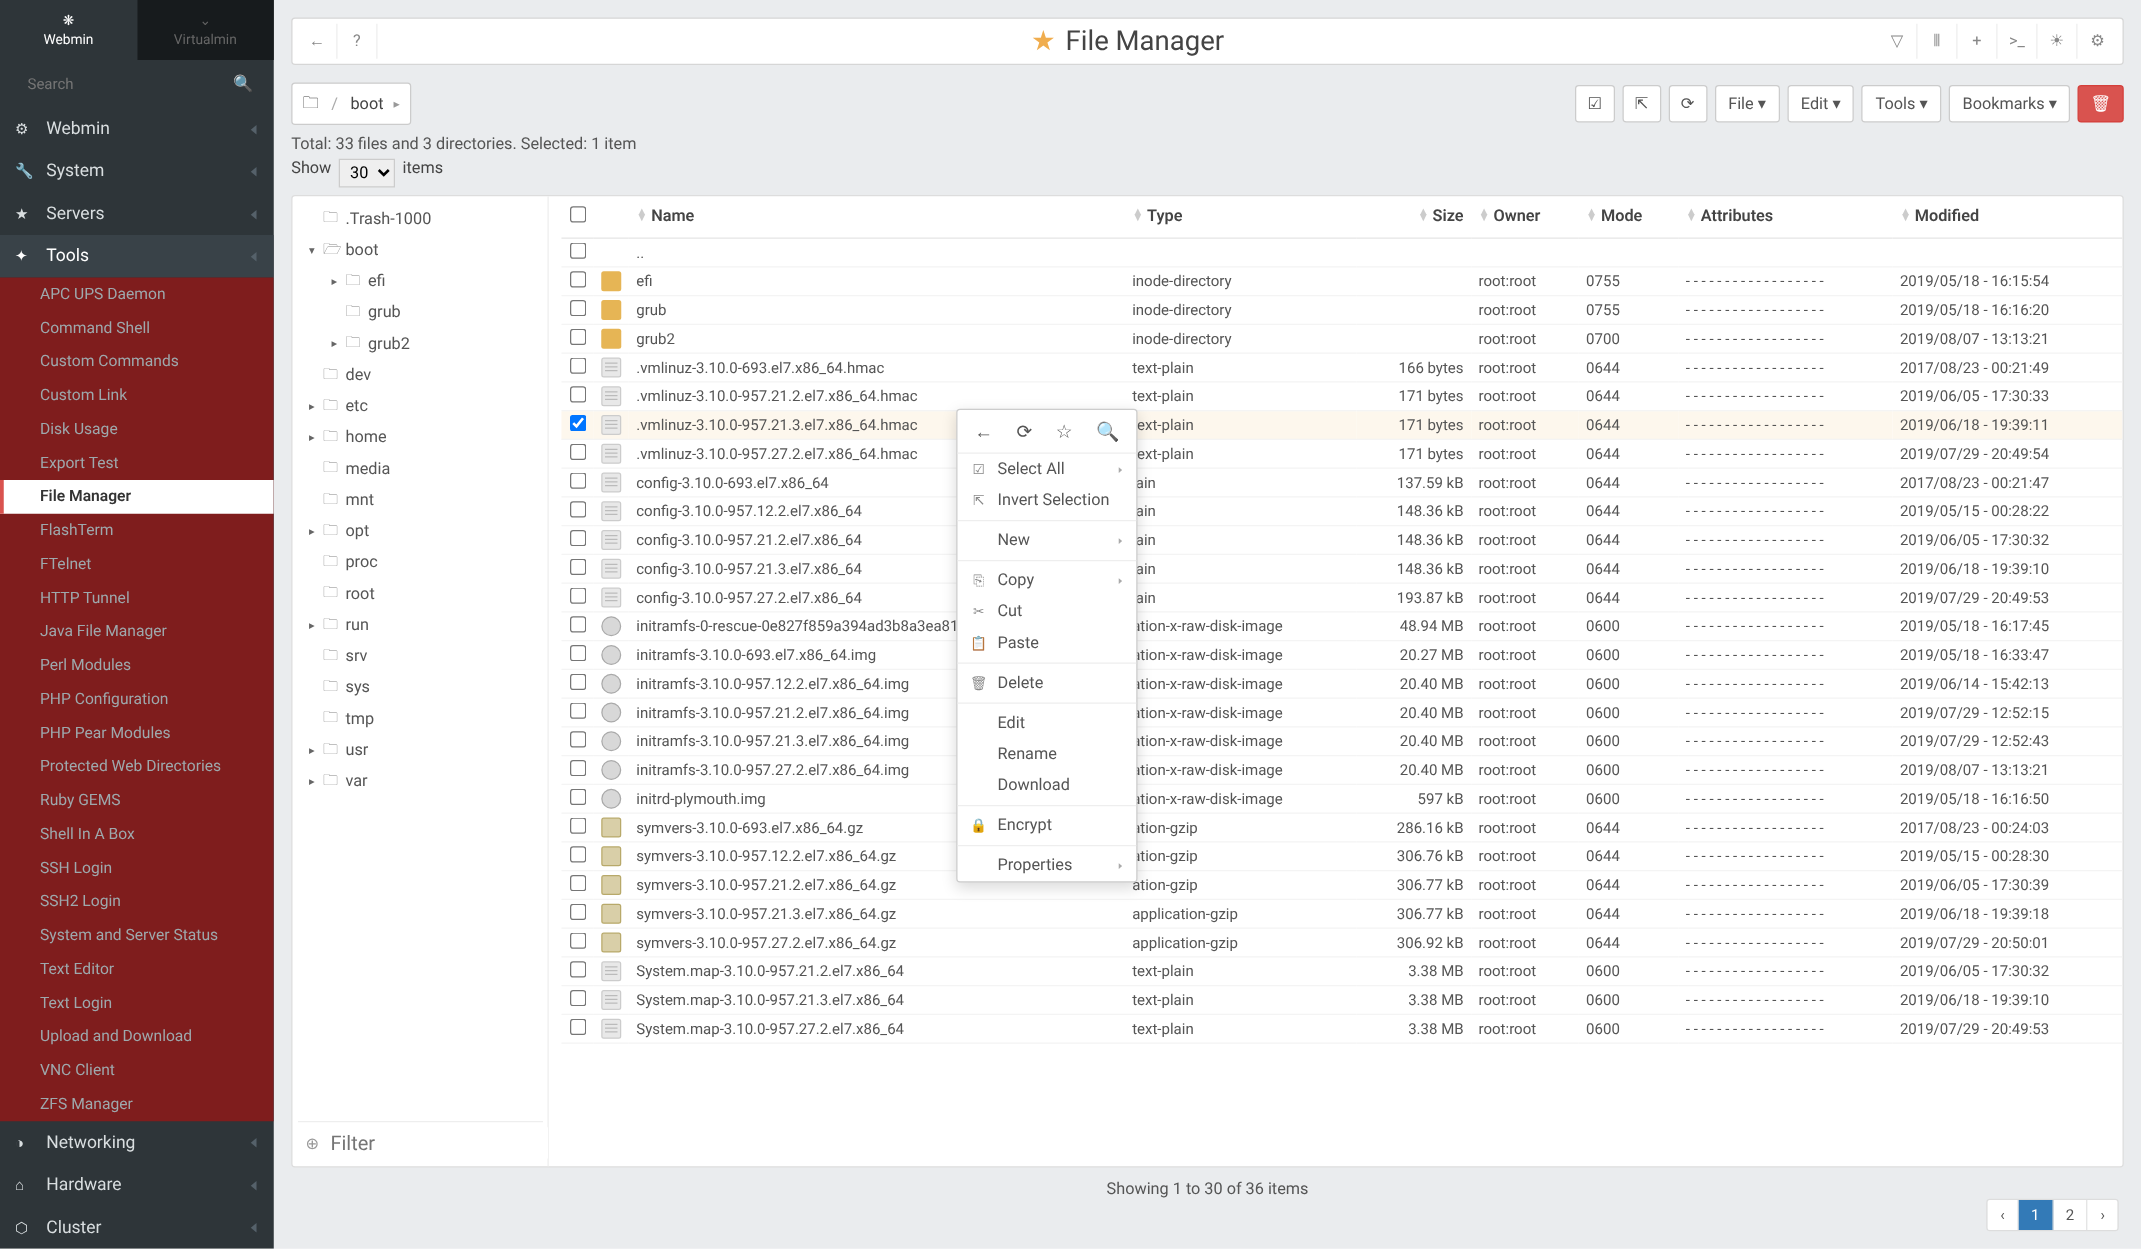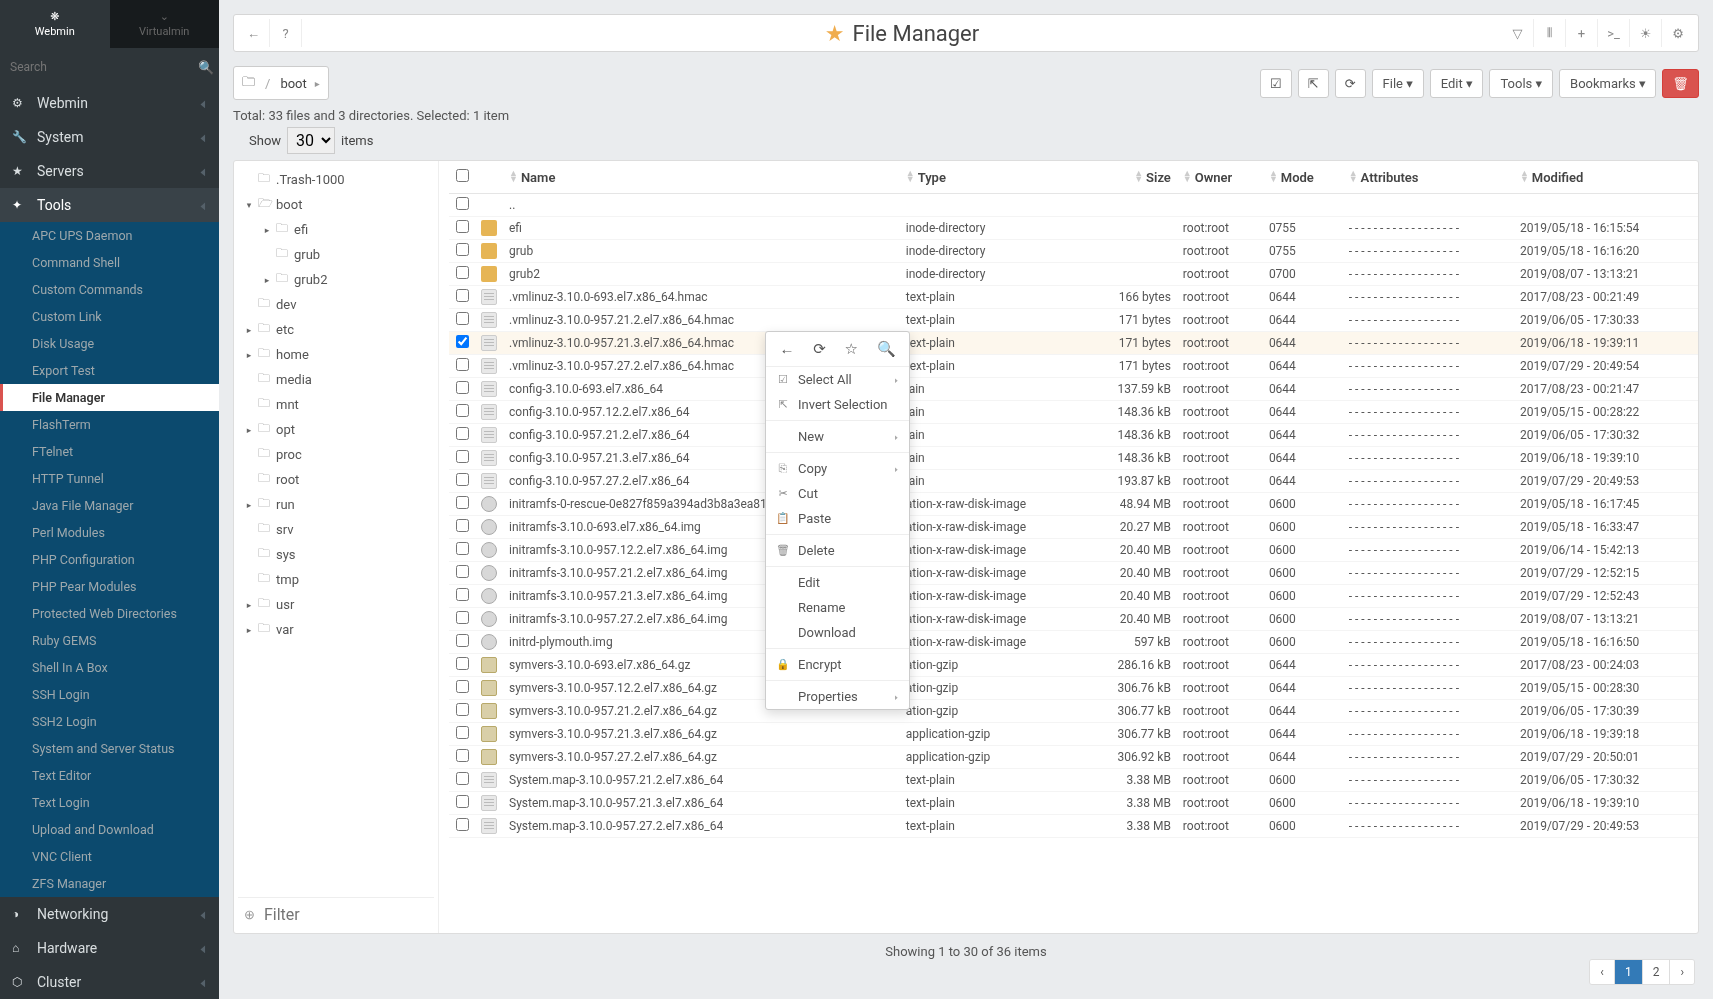--- a/index.html
+++ b/index.html
@@ -4,28 +4,28 @@
 <style>
 * { margin:0; padding:0; box-sizing:border-box; font-family:-apple-system,BlinkMacSystemFont,"Segoe UI",Roboto,"Helvetica Neue",Arial,sans-serif; }
 body { background:#eaecee; color:#444; font-size:13px; height:999px; overflow:hidden; }
 .layout { display:flex; height:100%; }
 
 .sidebar { width:219px; background:#2e3539; color:#b6bfc3; display:flex; flex-direction:column; flex-shrink:0; }
 .tabs { display:flex; height:48px; }
 .tab { flex:1; display:flex; flex-direction:column; align-items:center; justify-content:center; font-size:11px; cursor:pointer; gap:2px; }
 .tab.active { background:#2e3539; color:#fff; }
 .tab.inactive { background:#171b1d; color:#666; }
-.search-row { display:flex; align-items:center; padding:0 4px; margin:6px 0; }
+.search-row { display:flex; align-items:center; padding:0 16px; margin:6px 0; }
 .search-row input { flex:1; background:transparent; border:none; color:#ccc; font-size:12px; padding:6px; outline:none; }
 .menu { flex:1; overflow:auto; }
 .menu-cat { display:flex; align-items:center; padding:9px 12px; cursor:pointer; color:#d9dee0; font-size:14px; }
 .menu-cat.open { background:#394248; color:#fff; }
 .menu-cat .ic { width:18px; margin-right:7px; font-size:12px; }
 .menu-cat .chv { margin-left:auto; font-size:10px; color:#55616a; transform:scaleX(0.6); }
-.sub { background:#0c4a6e; }
+.sub { background:#7f1d1d; }
 .sub-item { display:block; padding:6px 12px 6px 32px; font-size:12.5px; color:#9ea8ac; cursor:pointer; }
 .sub-item.active { background:#fff; color:#333; font-weight:600; border-left:3px solid #d9534f; padding-left:29px; }
 
 .main { flex:1; padding:14px; display:flex; flex-direction:column; min-width:0; }
 .topbar { display:flex; align-items:center; background:#fff; border:1px solid #d6d6d6; border-radius:3px; padding:4px; margin-bottom:14px; }
 .tb-btn { width:32px; height:28px; display:flex; align-items:center; justify-content:center; border-right:1px solid #eee; color:#888; cursor:pointer; }
 .tb-btn:last-child, .tb-right .tb-btn:last-child { border-right:none; }
 .title-zone { flex:1; display:flex; align-items:center; justify-content:center; gap:8px; }
 .title-zone .star { color:#f0ad4e; font-size:22px; }
 .title-zone h1 { font-size:22px; font-weight:400; color:#444; }
@@ -33,22 +33,22 @@
 
 .toolbar-row { display:flex; align-items:center; margin-bottom:6px; gap:6px; }
 .crumb { display:flex; align-items:center; background:#fff; border:1px solid #ccc; border-radius:3px; padding:5px 8px; gap:8px; font-size:13px; }
 .crumb .sep { color:#aaa; margin:0 2px; }
 .spacer { flex:1; }
 .btn { background:#fff; border:1px solid #ccc; border-radius:3px; padding:6px 10px; font-size:13px; cursor:pointer; color:#555; }
 .btn-ic { padding:6px 9px; }
 .btn.danger { background:#d9534f; border-color:#d43f3a; color:#fff; }
 
 .status { font-size:13px; color:#555; margin:2px 0 4px; }
-.show-row { display:flex; align-items:center; gap:6px; font-size:13px; margin-bottom:6px;margin-left:16px; }
-.show-row select { border:1px solid #ccc; padding:2px 4px; font-size:16px; }
+.show-row { display:flex; align-items:flex-start; gap:6px; font-size:13px; margin-bottom:6px; }
+.show-row select { border:1px solid #ccc; padding:2px 4px; font-size:13px; }
 
 .workspace { flex:1; display:flex; gap:10px; background:#fff; border:1px solid #ddd; border-radius:3px; min-height:0; position:relative; }
 .tree { width:205px; border-right:1px solid #eee; padding:6px 4px; overflow:auto; display:flex; flex-direction:column; }
 .tree-list { flex:1; }
 .tnode { display:flex; align-items:center; padding:2px 2px; font-size:13px; color:#555; cursor:pointer; gap:4px; white-space:nowrap; }
 .tnode .twisty { width:10px; font-size:9px; color:#666; text-align:center; }
 .tnode .fld { color:#888; font-size:12px; width:14px; }
 .tree-filter { display:flex; align-items:center; border-top:1px solid #eee; margin-top:4px; padding-top:4px; }
 .tree-filter .plus { color:#999; padding:0 6px; }
 .tree-filter input { flex:1; border:none; outline:none; font-size:16px; padding:3px; }

